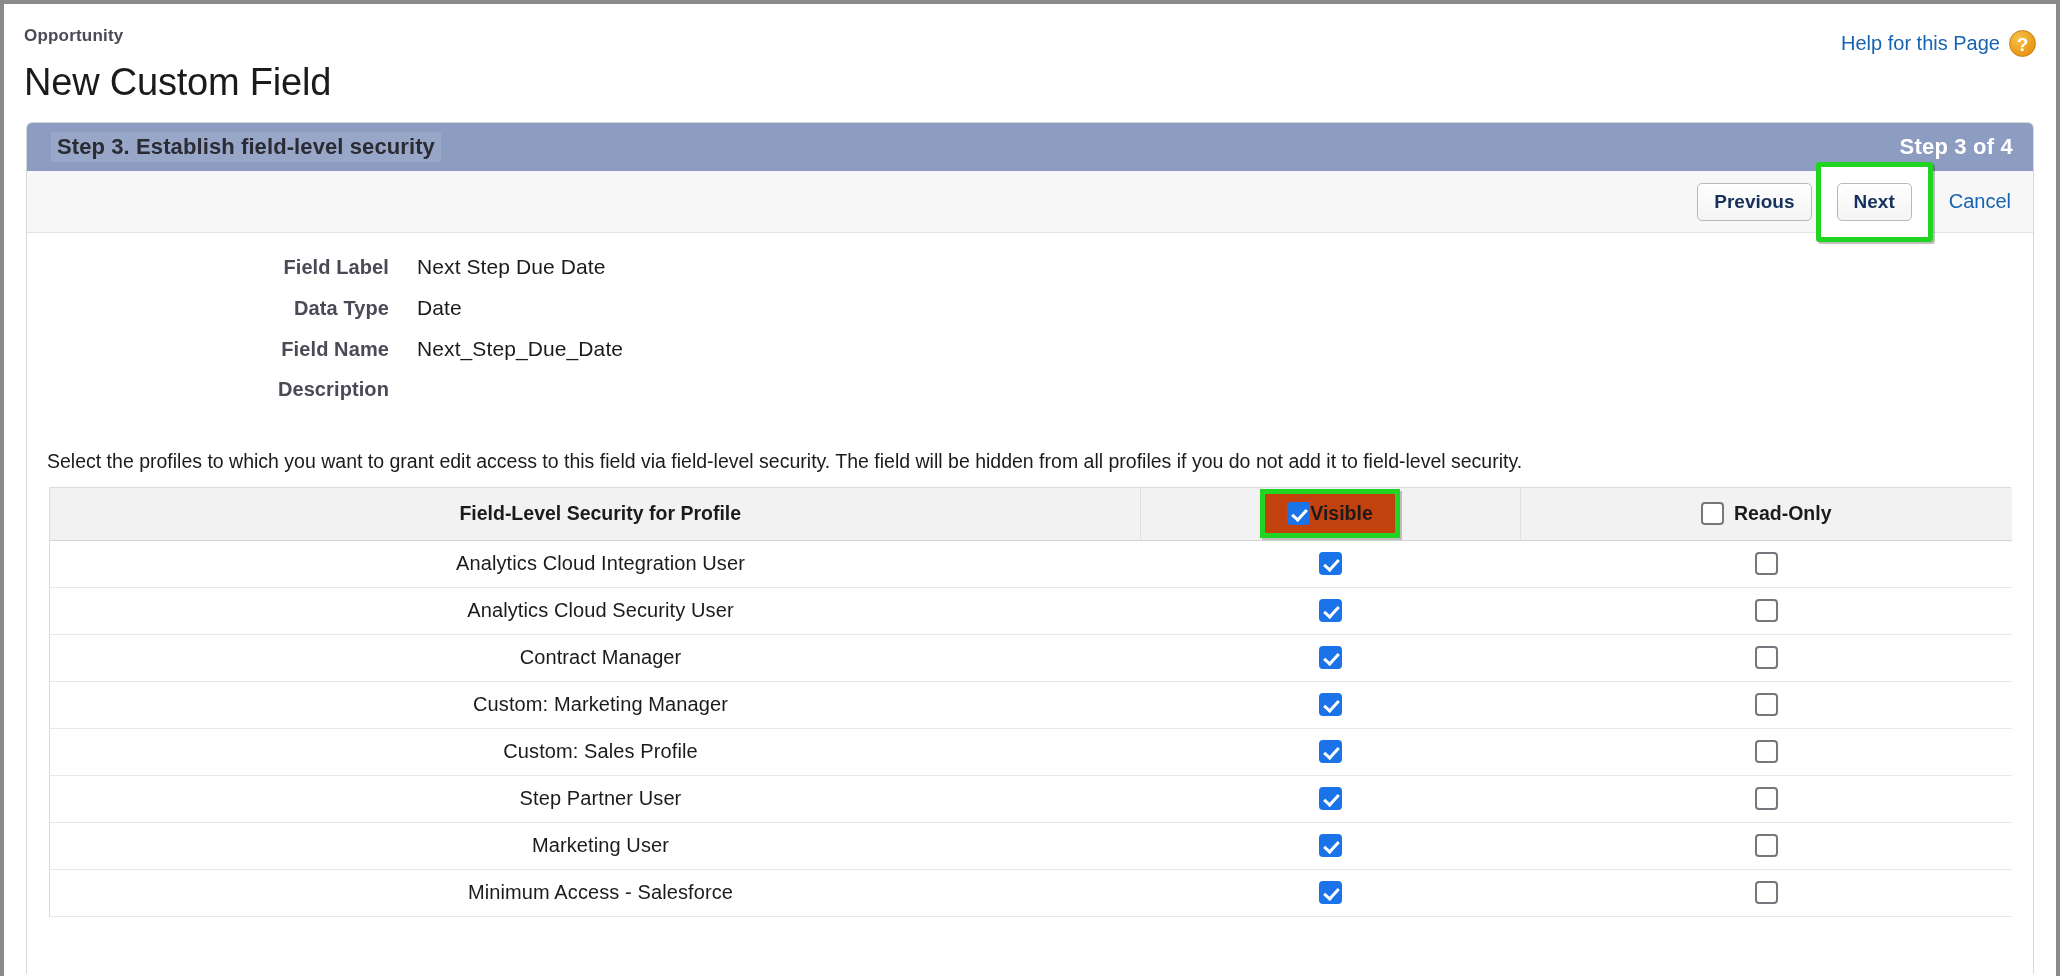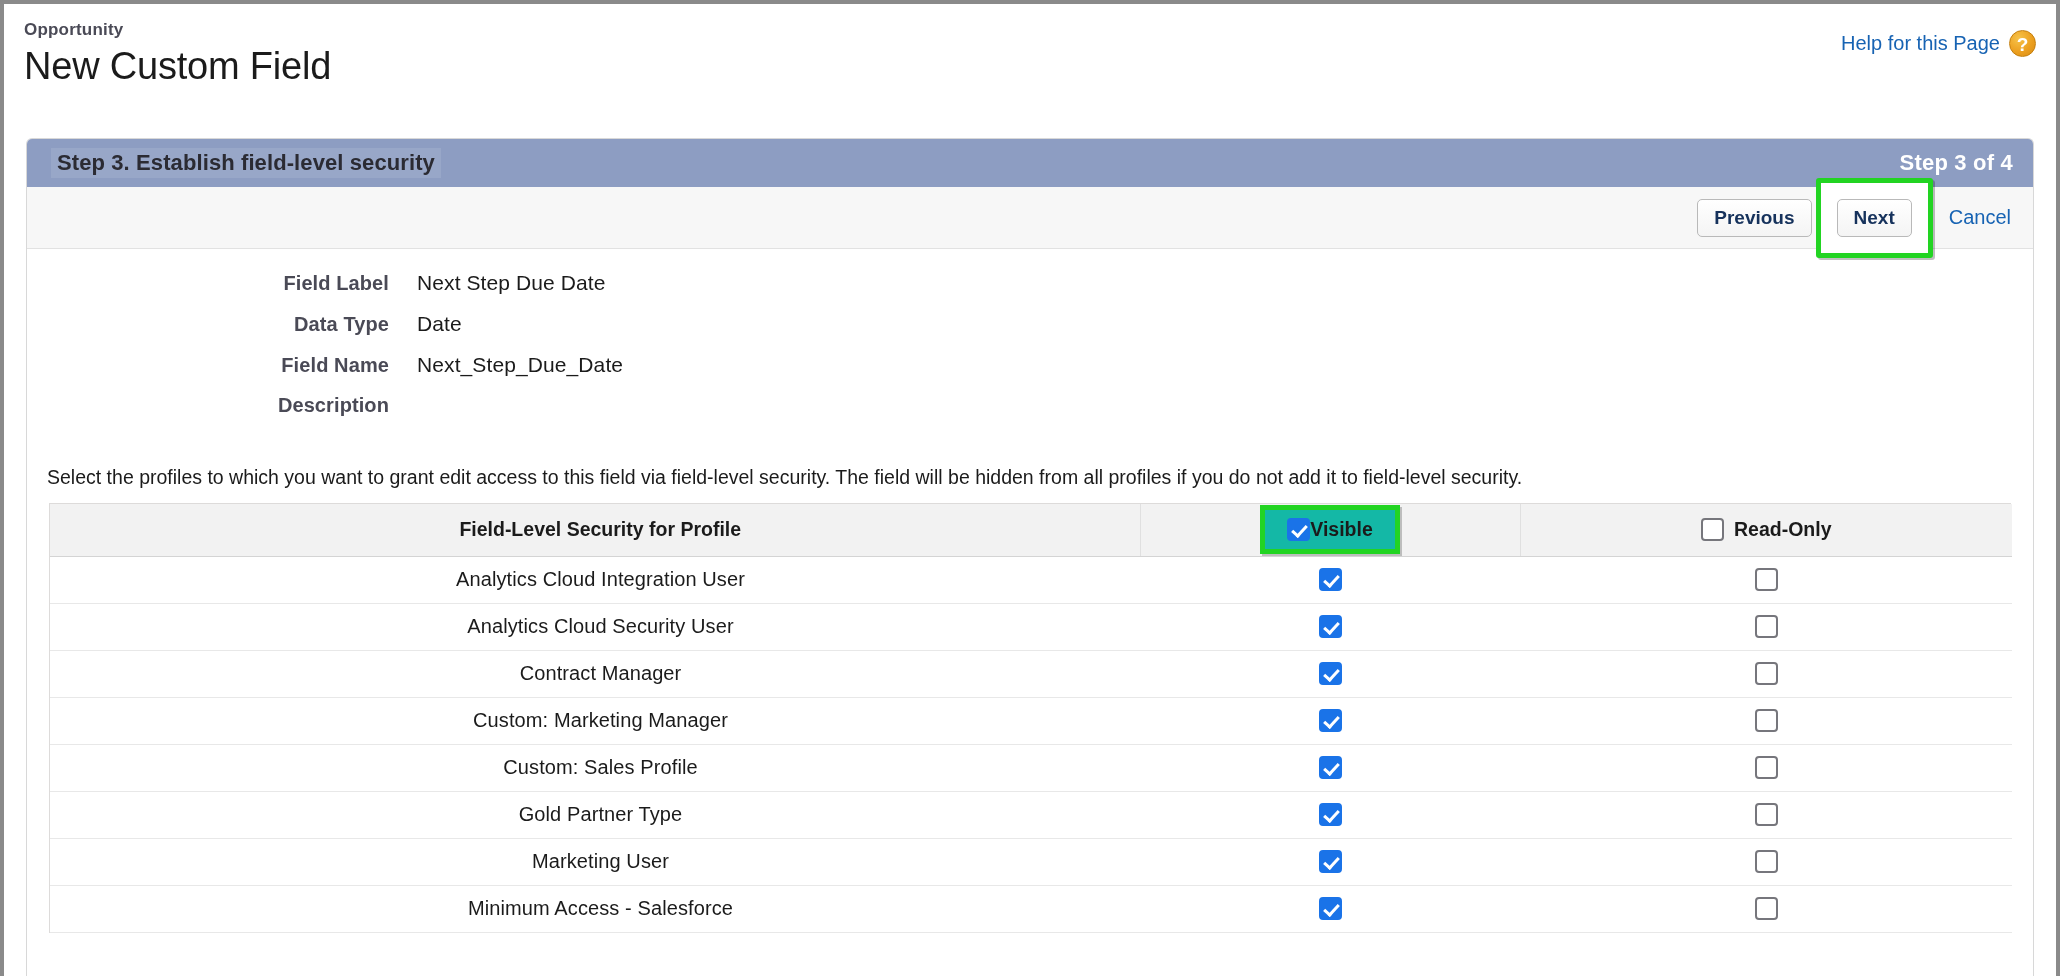--- a/index.html
+++ b/index.html
@@ -16,36 +16,36 @@
     width: 2060px; height: 976px;
     background: #ffffff;
     border: 4px solid #8a8a8a;
     border-bottom: none;
     overflow: hidden;
   }
 
   
   .page-header {
     position: relative;
-    padding: 16px 30px 0 20px;
-    height: 134px;
+    padding: 22px 30px 0 20px;
+    height: 118px;
   }
   .hdr-object {
     font-size: 17px;
     font-weight: bold;
     color: #4a4a56;
     letter-spacing: .2px;
     line-height: 20px;
   }
   .hdr-title {
     font-size: 38px;
     font-weight: normal;
     color: #1b1b1b;
     line-height: 48px;
-    margin-top: 2px;
+    margin-top: 12px;
     letter-spacing: -.2px;
   }
   .help-link {
     position: absolute;
     top: 26px; right: 20px;
     display: flex;
     align-items: center;
     gap: 9px;
     font-size: 20px;
     color: #1763b3;
@@ -202,21 +202,21 @@
   th.col-visible  { width: 380px; border-left: 1px solid #e0e0e0; }
   th.col-readonly { width: 492px; border-left: 1px solid #e0e0e0; }
   .th-inner {
     display: flex;
     align-items: center;
     justify-content: center;
     gap: 10px;
   }
   .th-visible-hl {
     border: 5px solid #22d422;
-    background: #14b8a6;
+    background: #c2410c;
     box-shadow: 2px 2px 0 rgba(0,0,0,.22);
     padding: 8px 22px;
     display: inline-flex;
     align-items: center;
     gap: 0;
     margin: 0 auto;
   }
   table.fls tbody td { height: 47px; background: #ffffff; }
   td.cell-profile {
     padding-left: 12px;
@@ -344,21 +344,21 @@
               <td class="cell-profile">Custom: Marketing Manager</td>
               <td class="cell-check"><span class="cb on"></span></td>
               <td class="cell-check"><span class="cb off"></span></td>
             </tr>
             <tr>
               <td class="cell-profile">Custom: Sales Profile</td>
               <td class="cell-check"><span class="cb on"></span></td>
               <td class="cell-check"><span class="cb off"></span></td>
             </tr>
             <tr>
-              <td class="cell-profile">Gold Partner Type</td>
+              <td class="cell-profile">Step Partner User</td>
               <td class="cell-check"><span class="cb on"></span></td>
               <td class="cell-check"><span class="cb off"></span></td>
             </tr>
             <tr>
               <td class="cell-profile">Marketing User</td>
               <td class="cell-check"><span class="cb on"></span></td>
               <td class="cell-check"><span class="cb off"></span></td>
             </tr>
             <tr>
               <td class="cell-profile">Minimum Access - Salesforce</td>

